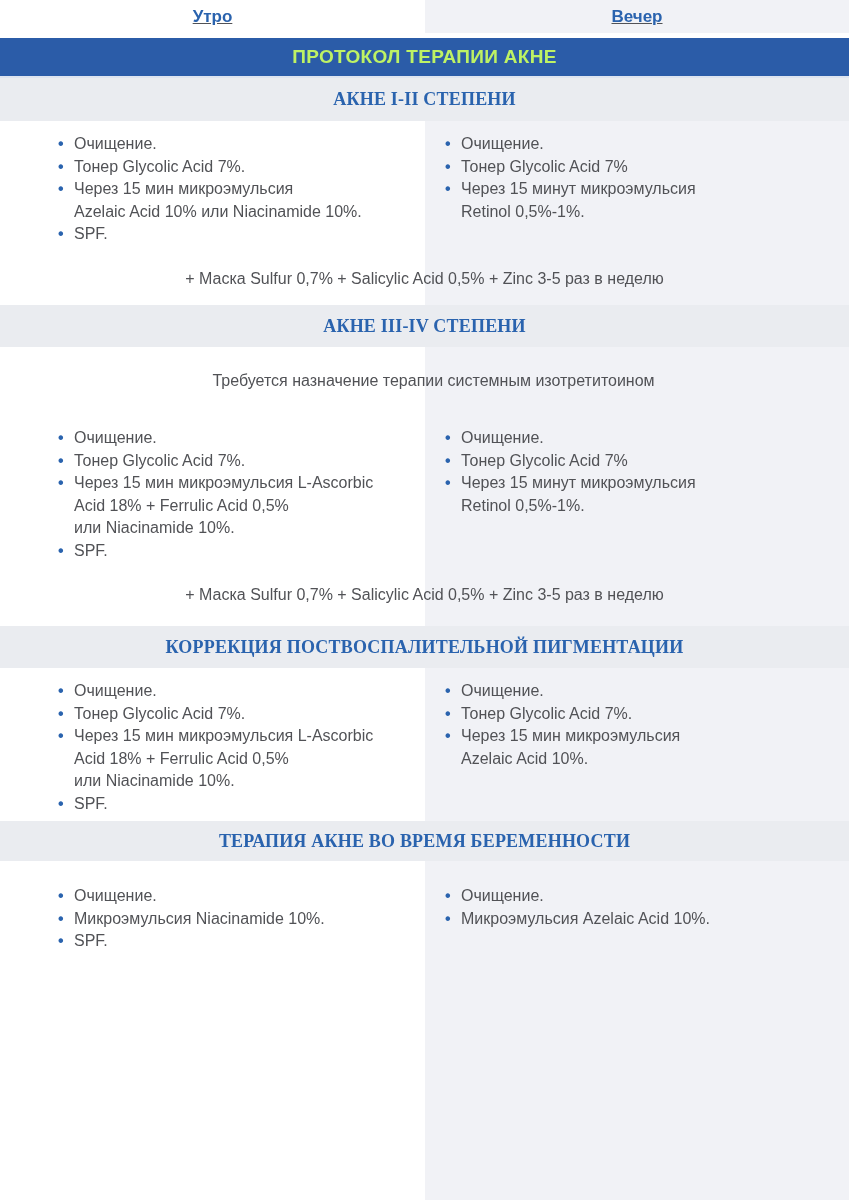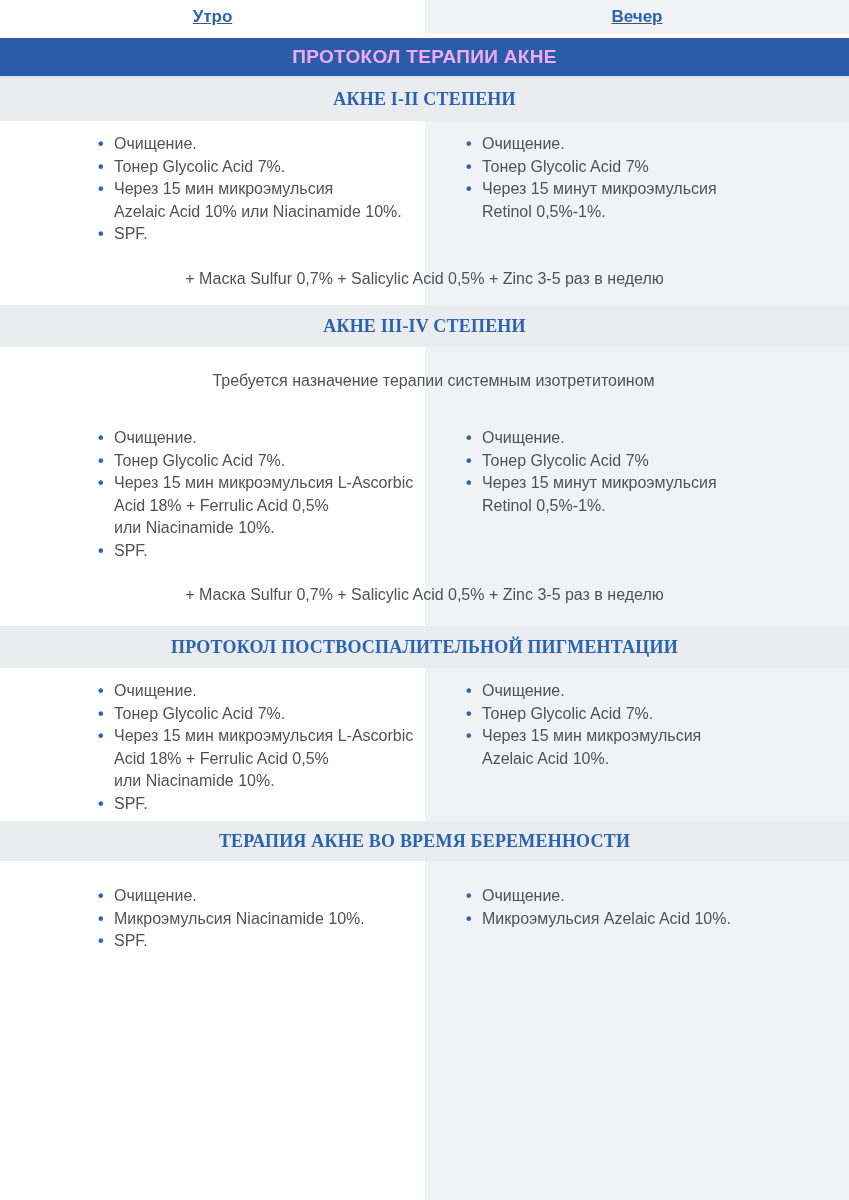--- a/index.html
+++ b/index.html
@@ -15,25 +15,25 @@
   .page{position:relative;width:849px;height:1200px;background:#fff;overflow:hidden;}
   .right-panel{position:absolute;left:425px;top:0;width:424px;height:1200px;background:var(--panel);z-index:0;}
   .flow{position:relative;z-index:1;display:flex;flex-direction:column;width:849px;height:1200px;}
   .header-row{height:33px;display:flex;text-decoration:underline;}
   .header-cell{width:425px;display:flex;align-items:center;justify-content:center;
     font-size:17px;font-weight:bold;color:var(--accent);}
   .header-cell.evening{width:424px;}
   .white-gap{height:5px;background:#fff;}
   .main-banner{height:40px;background:var(--banner);display:flex;align-items:center;justify-content:center;
     border-bottom:2px solid #dde4f0;}
-  .main-banner .title{color:#f0abfc;font-size:19px;font-weight:bold;letter-spacing:.3px;}
+  .main-banner .title{color:#bef264;font-size:19px;font-weight:bold;letter-spacing:.3px;}
   .band{background:var(--band);display:flex;align-items:center;justify-content:center;}
   .band .title{color:var(--accent);font-size:18px;font-weight:bold;letter-spacing:.2px;font-family:Liberation Serif, serif;}
   .band.h43{height:43px;} .band.h42{height:42px;} .band.h40{height:40px;}
-  .cols{display:flex;padding-left:40px;}
+  .cols{display:flex;}
   .col{font-size:16px;line-height:22.5px;}
   .col.morning{width:425px;padding:12px 14px 0 56px;}
   .col.evening{width:424px;padding:12px 14px 0 18px;}
   .cols.pregnancy .col{padding-top:24px;}
   ul{list-style:none;}
   li{position:relative;padding-left:18px;white-space:pre-line;color:var(--text);}
   li::before{content:"\2022";position:absolute;left:2px;top:0;color:var(--accent);font-weight:bold;}
   .note-row{display:flex;align-items:center;justify-content:center;font-size:16px;color:var(--text);}
   .center-text-row{display:flex;align-items:center;justify-content:center;font-size:16px;color:var(--text);}
   .h131{height:131px;} .h53{height:53px;} .h68{height:68px;padding-left:18px;} .h148{height:148px;}
@@ -104,21 +104,21 @@
           <li>Очищение.</li>
           <li>Тонер Glycolic Acid 7%</li>
           <li>Через 15 минут микроэмульсия
 Retinol 0,5%-1%.</li>
         </ul>
       </div>
     </div>
     <div class="note-row h63">+ Маска Sulfur 0,7% + Salicylic Acid 0,5% + Zinc 3-5 раз в неделю</div>
 
     <div class="band h42">
-      <div class="title">ПРОТОКОЛ ПОСТВОСПАЛИТЕЛЬНОЙ ПИГМЕНТАЦИИ</div>
+      <div class="title">КОРРЕКЦИЯ ПОСТВОСПАЛИТЕЛЬНОЙ ПИГМЕНТАЦИИ</div>
     </div>
     <div class="cols h153">
       <div class="col morning">
         <ul>
           <li>Очищение.</li>
           <li>Тонер Glycolic Acid 7%.</li>
           <li>Через 15 мин микроэмульсия L-Ascorbic
 Acid 18% + Ferrulic Acid 0,5%
 или Niacinamide 10%.</li>
           <li>SPF.</li>

